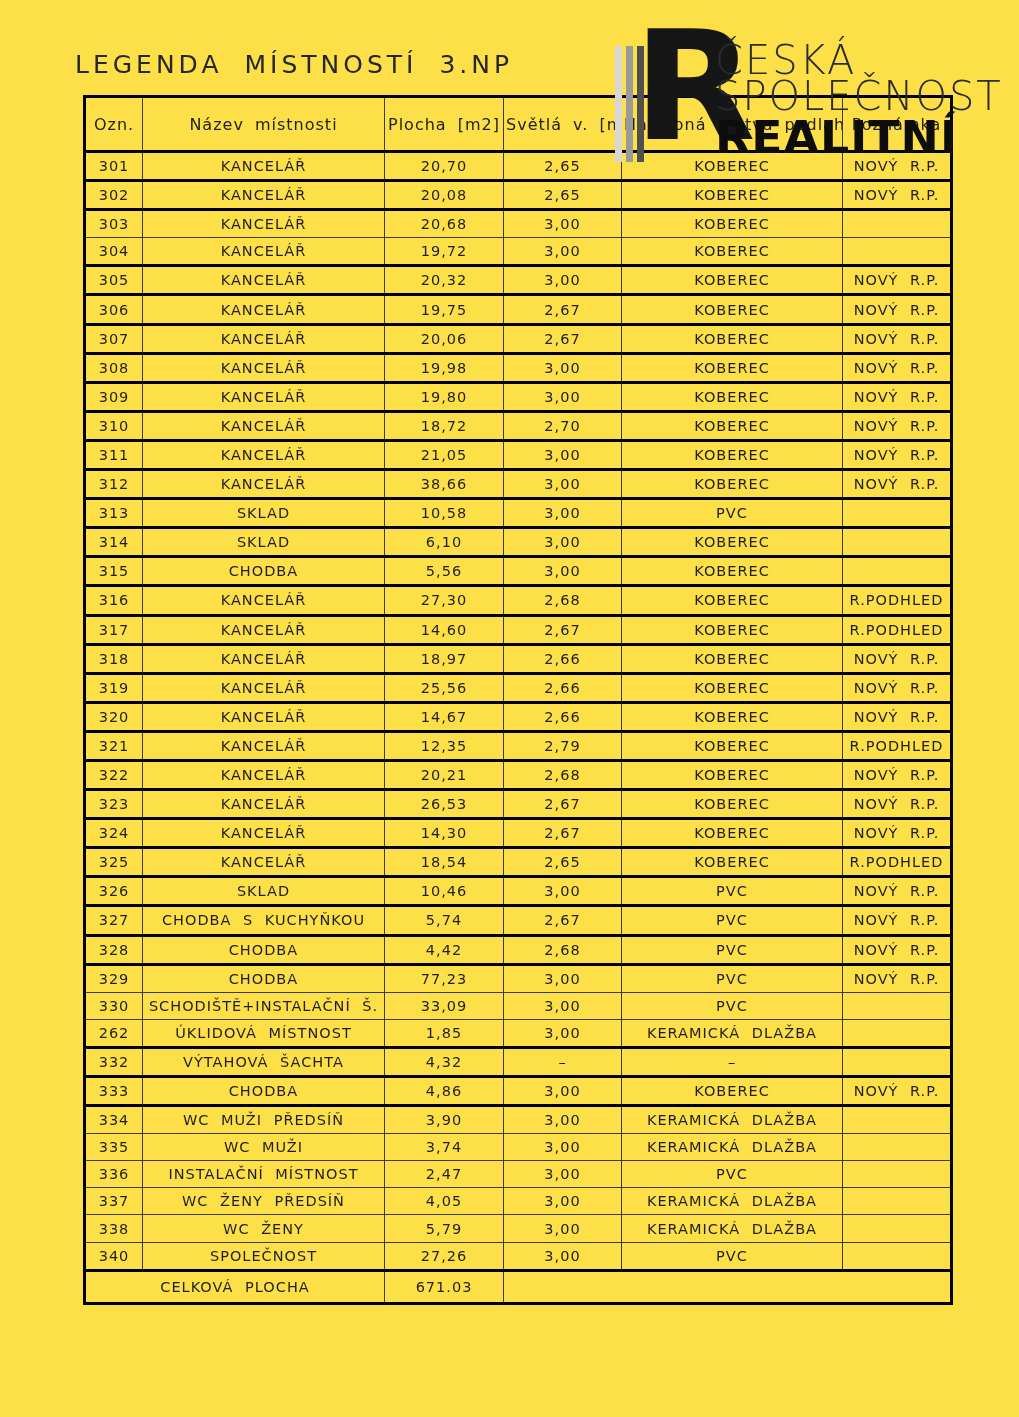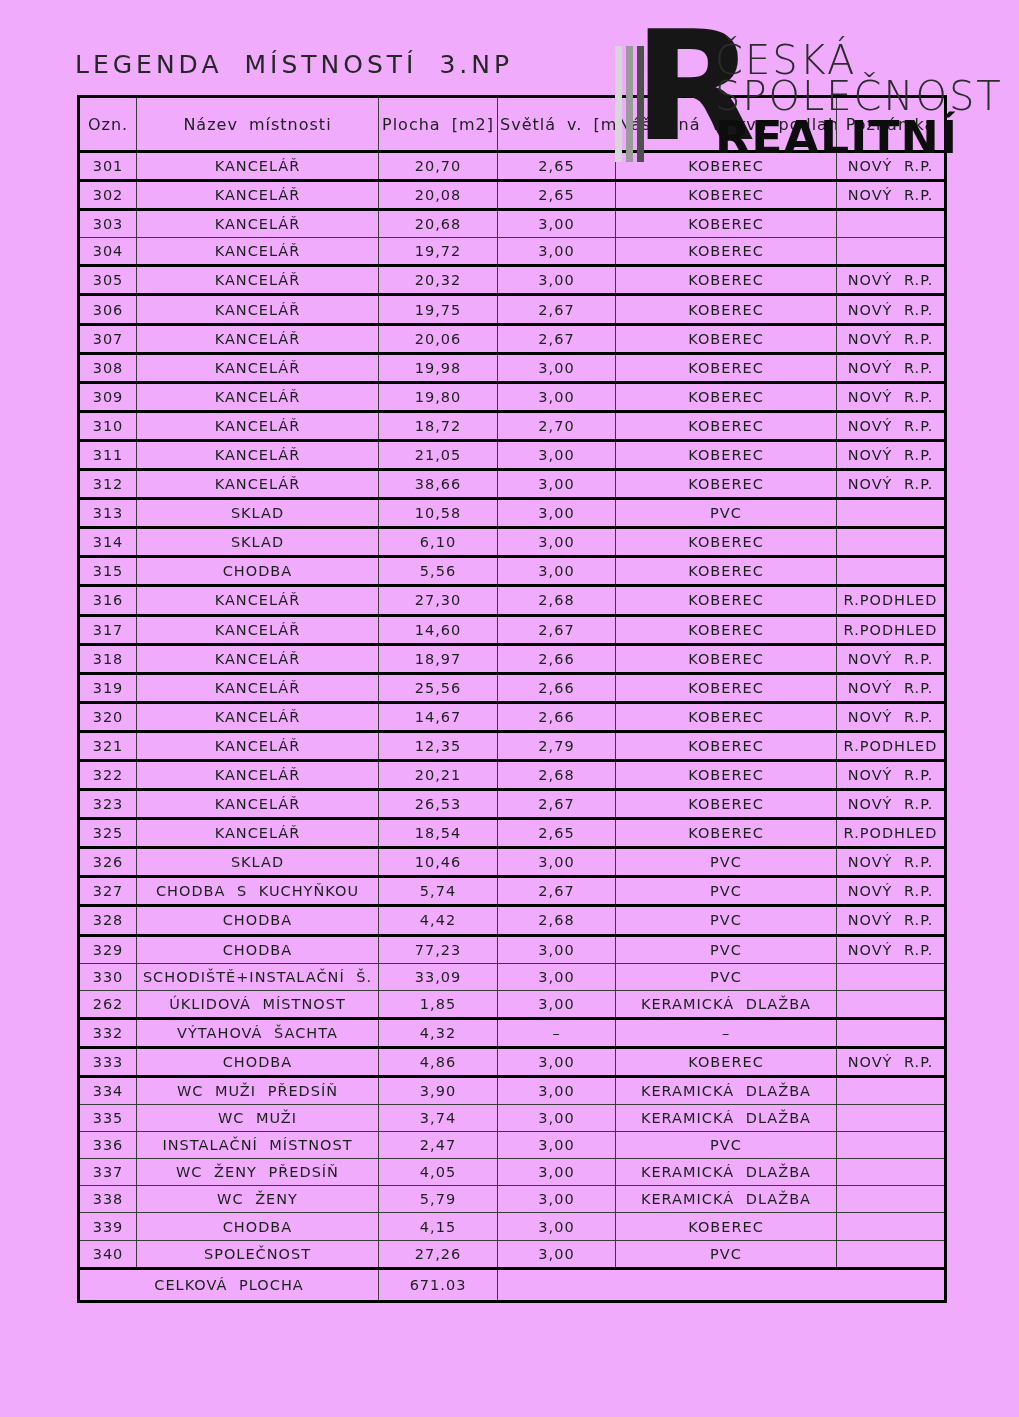--- a/index.html
+++ b/index.html
@@ -1,26 +1,26 @@
 <!DOCTYPE html>
 <html><head>
 <meta charset="utf-8">
 <style>
   html,body{margin:0;padding:0;background:#fff;}
   .page{
-    position:relative;width:1019px;height:1417px;background:#f0abfc;overflow:hidden;
+    position:relative;width:1019px;height:1417px;background:#fde047;overflow:hidden;
     font-family:"DejaVu Sans","Liberation Sans",sans-serif;color:#1d1d1d;
   }
   .page-title{
     position:absolute;left:75px;top:50px;margin:0;
     font-size:25px;font-weight:400;letter-spacing:4px;word-spacing:10px;color:#262626;
   }
   
   .legend-table{
-    position:absolute;left:77px;top:95px;width:867px;
+    position:absolute;left:83px;top:95px;width:867px;
     border-collapse:collapse;table-layout:fixed;
     border:3px solid #000;
   }
   .legend-table th,.legend-table td{
     border:1px solid #3a3a3a;
     text-align:center;vertical-align:middle;
     padding:0 2px;overflow:hidden;white-space:nowrap;
   }
   .legend-table th{
     height:52px;font-size:16px;font-weight:400;letter-spacing:1px;word-spacing:5px;color:#222;
@@ -256,20 +256,28 @@
           <td>NOVÝ R.P.</td>
         </tr>
         <tr class="thick">
           <td>323</td>
           <td>KANCELÁŘ</td>
           <td>26,53</td>
           <td>2,67</td>
           <td>KOBEREC</td>
           <td>NOVÝ R.P.</td>
         </tr>
+        <tr>
+          <td>324</td>
+          <td>KANCELÁŘ</td>
+          <td>14,30</td>
+          <td>2,67</td>
+          <td>KOBEREC</td>
+          <td>NOVÝ R.P.</td>
+        </tr>
         <tr class="thick">
           <td>325</td>
           <td>KANCELÁŘ</td>
           <td>18,54</td>
           <td>2,65</td>
           <td>KOBEREC</td>
           <td>R.PODHLED</td>
         </tr>
         <tr class="thick">
           <td>326</td>
@@ -366,28 +374,20 @@
           <td>3,00</td>
           <td>KERAMICKÁ DLAŽBA</td>
           <td></td>
         </tr>
         <tr>
           <td>338</td>
           <td>WC ŽENY</td>
           <td>5,79</td>
           <td>3,00</td>
           <td>KERAMICKÁ DLAŽBA</td>
-          <td></td>
-        </tr>
-        <tr>
-          <td>339</td>
-          <td>CHODBA</td>
-          <td>4,15</td>
-          <td>3,00</td>
-          <td>KOBEREC</td>
           <td></td>
         </tr>
         <tr>
           <td>340</td>
           <td>SPOLEČNOST</td>
           <td>27,26</td>
           <td>3,00</td>
           <td>PVC</td>
           <td></td>
         </tr>

